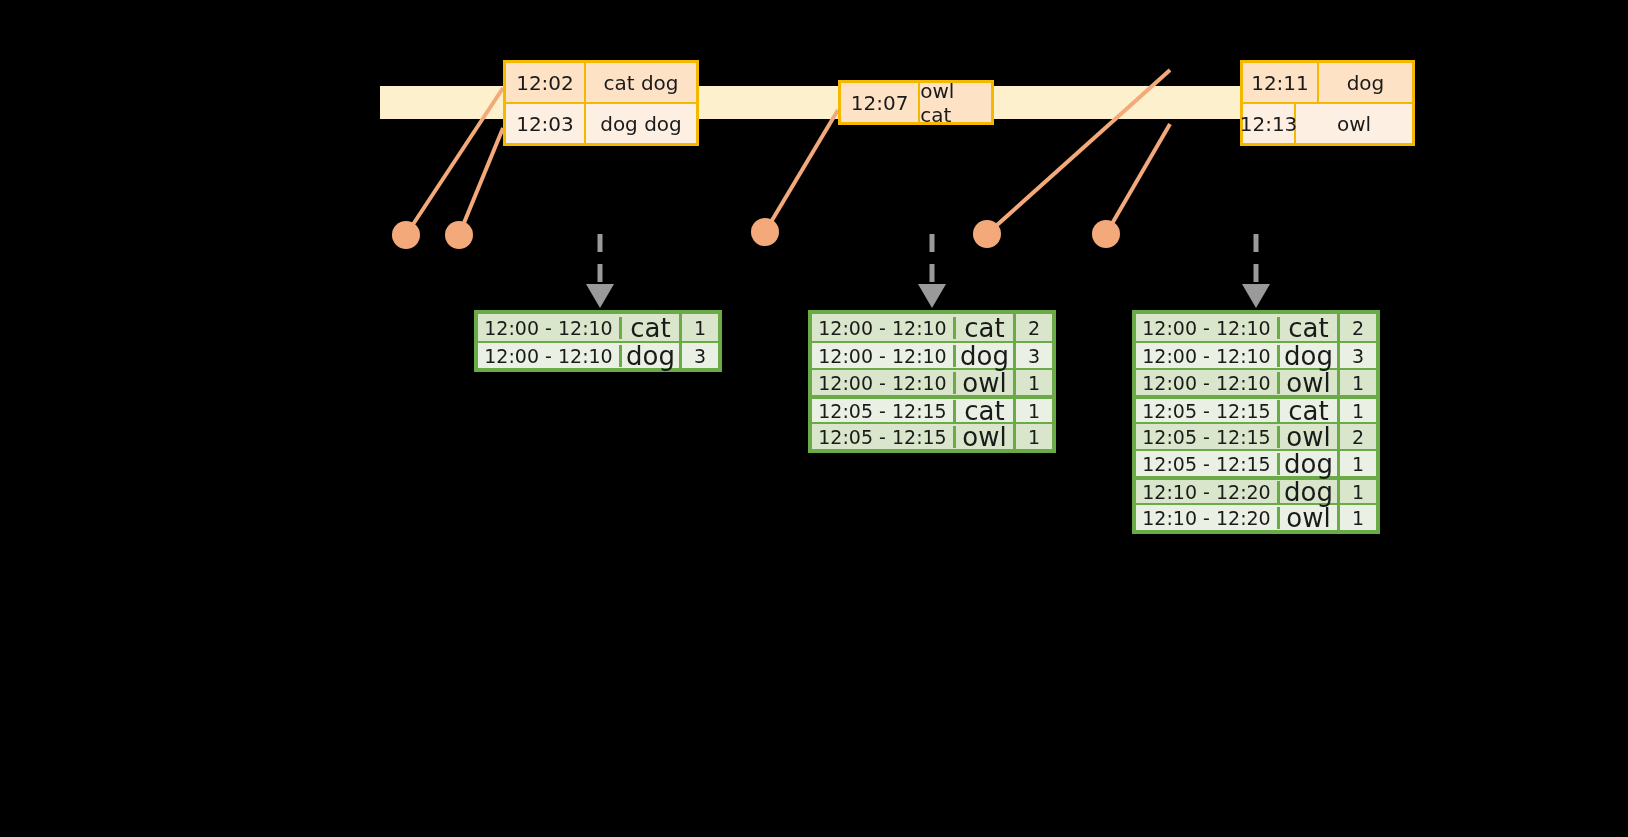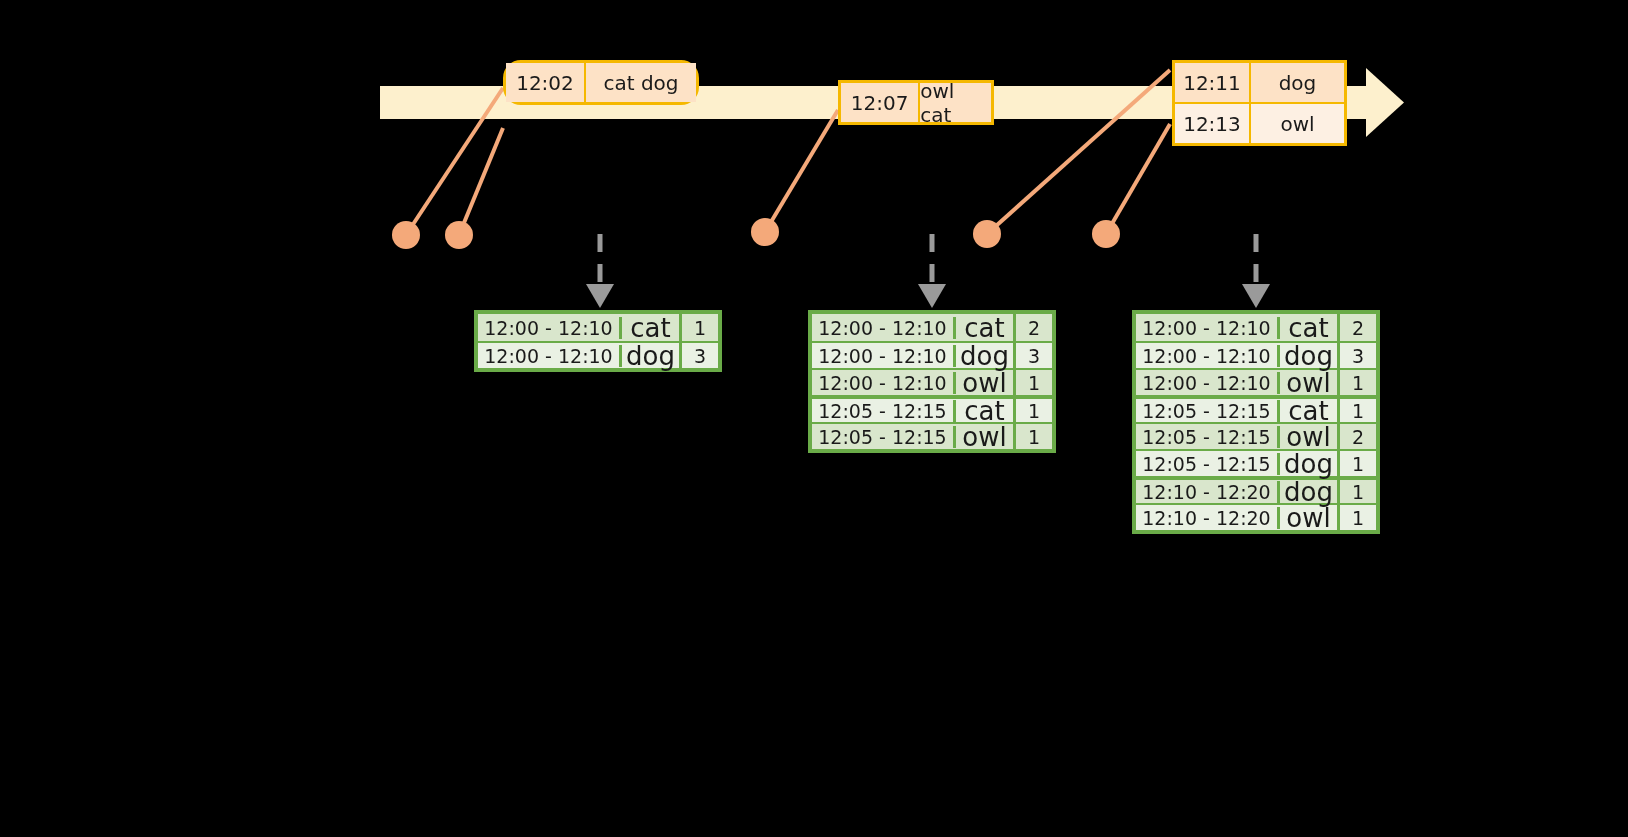--- a/index.html
+++ b/index.html
@@ -142,41 +142,45 @@
       <line x1="932" y1="234" x2="932" y2="286"></line>
       <line x1="1256" y1="234" x2="1256" y2="286"></line>
     </g>
     <g fill="#9a9a9a">
       <polygon points="586,284 614,284 600,308"></polygon>
       <polygon points="918,284 946,284 932,308"></polygon>
       <polygon points="1242,284 1270,284 1256,308"></polygon>
     </g>
   </svg>
 
-  <div class="event-box" style="left:503px; top:60px; width:196px;border-radius:18px;">
+  <div class="event-box" style="left:503px; top:60px; width:196px;">
     <div class="event-row shade-a">
       <div class="ev-time" style="width:80px;">12:02</div>
       <div class="ev-words">cat dog</div>
+    </div>
+    <div class="event-row shade-b">
+      <div class="ev-time" style="width:80px;">12:03</div>
+      <div class="ev-words">dog dog</div>
     </div>
   </div>
 
   <div class="event-box" style="left:838px; top:80px; width:156px;">
     <div class="event-row shade-a">
       <div class="ev-time" style="width:80px;">12:07</div>
       <div class="ev-words">owl cat</div>
     </div>
   </div>
 
-  <div class="event-box" style="left:1172px; top:60px; width:175px;">
+  <div class="event-box" style="left:1240px; top:60px; width:175px;">
     <div class="event-row shade-a">
       <div class="ev-time" style="width:76px;">12:11</div>
       <div class="ev-words">dog</div>
     </div>
     <div class="event-row shade-b">
-      <div class="ev-time" style="width:76px;">12:13</div>
+      <div class="ev-time" style="width:53px;">12:13</div>
       <div class="ev-words">owl</div>
     </div>
   </div>
 
   <div class="result-table" style="left:474px; top:310px; width:248px;">
     <div class="res-row band-a">
       <div class="res-win" style="width:144px;">12:00 - 12:10</div>
       <div class="res-word" style="width:60px;">cat</div>
       <div class="res-count">1</div>
     </div>

